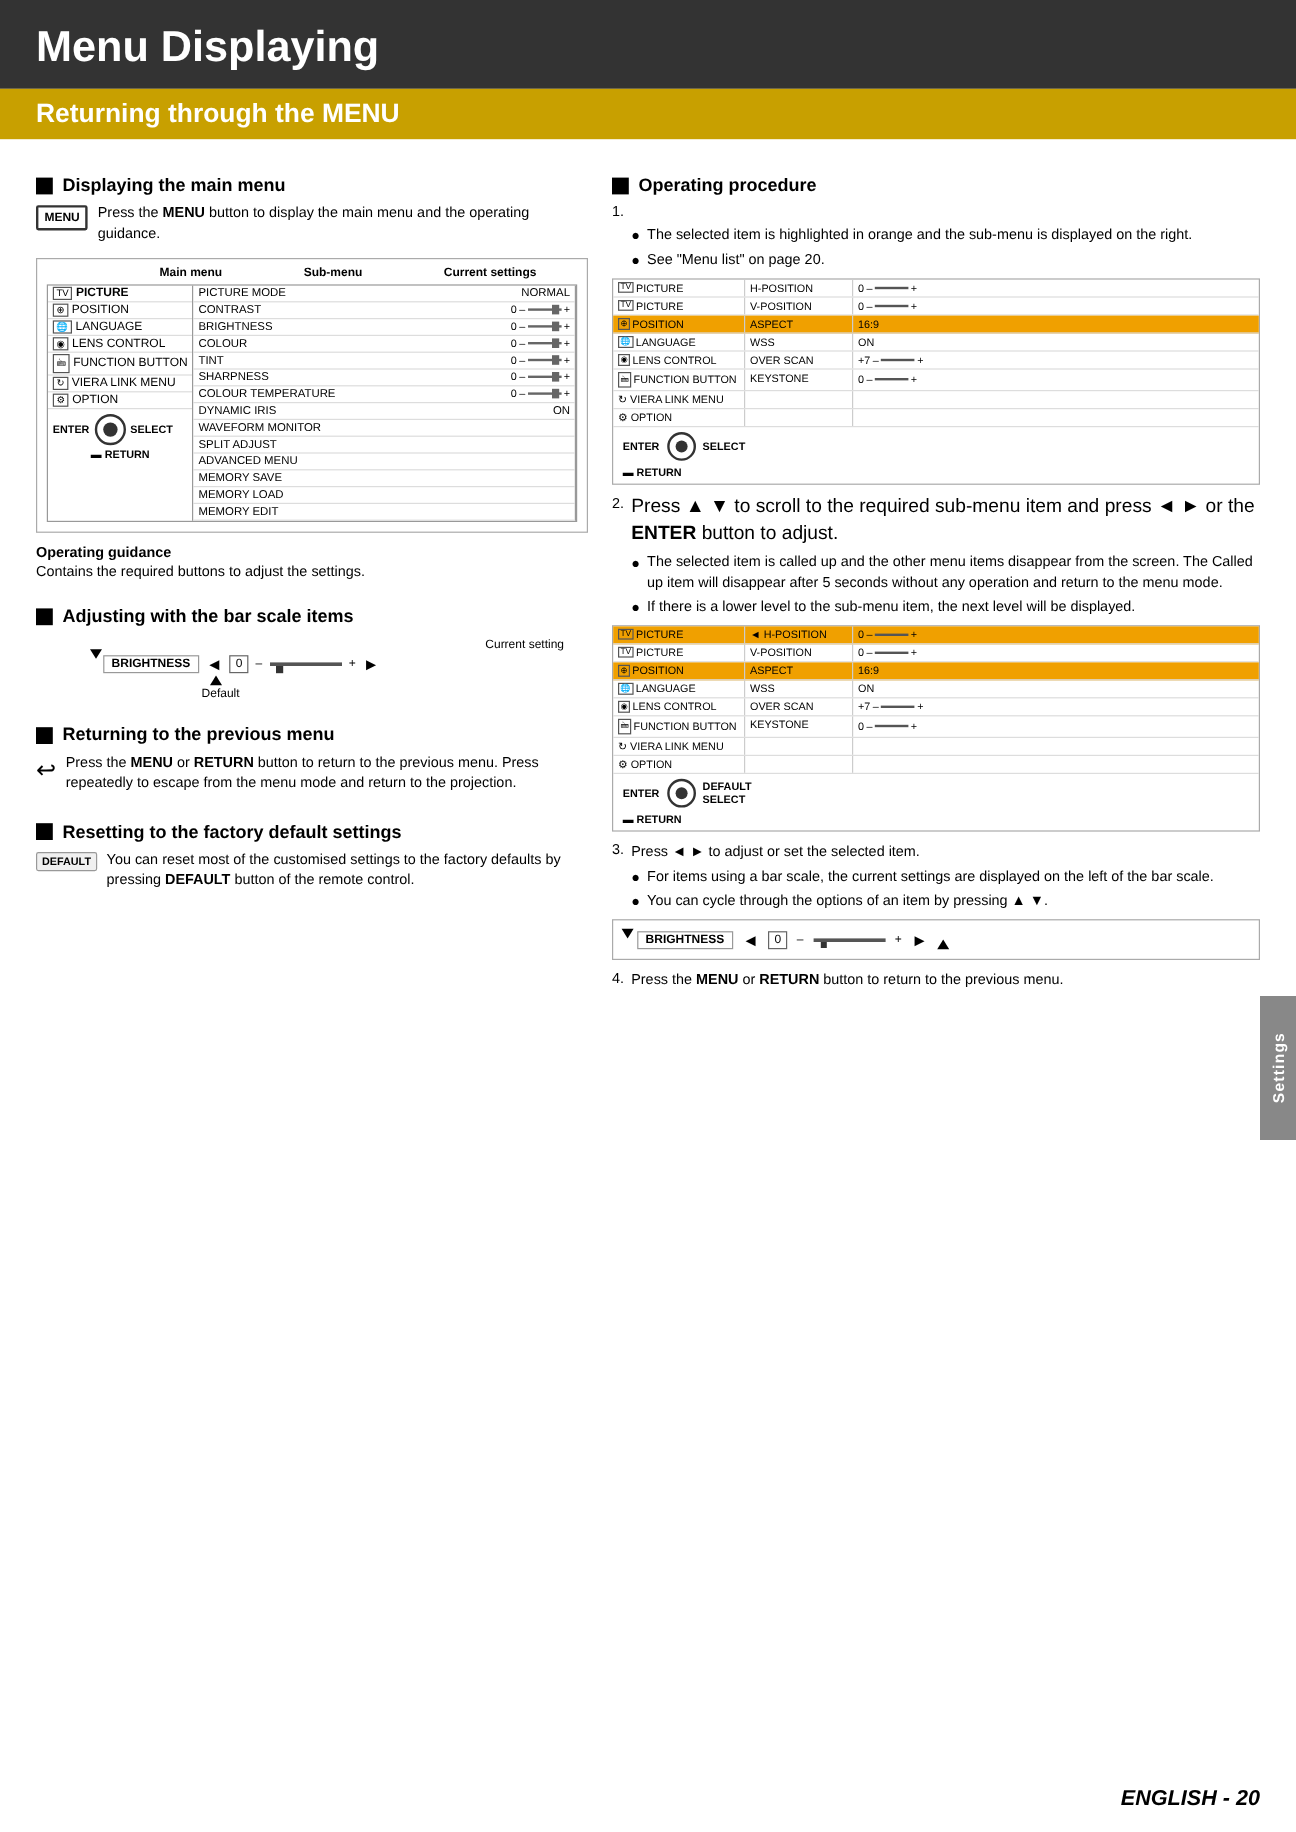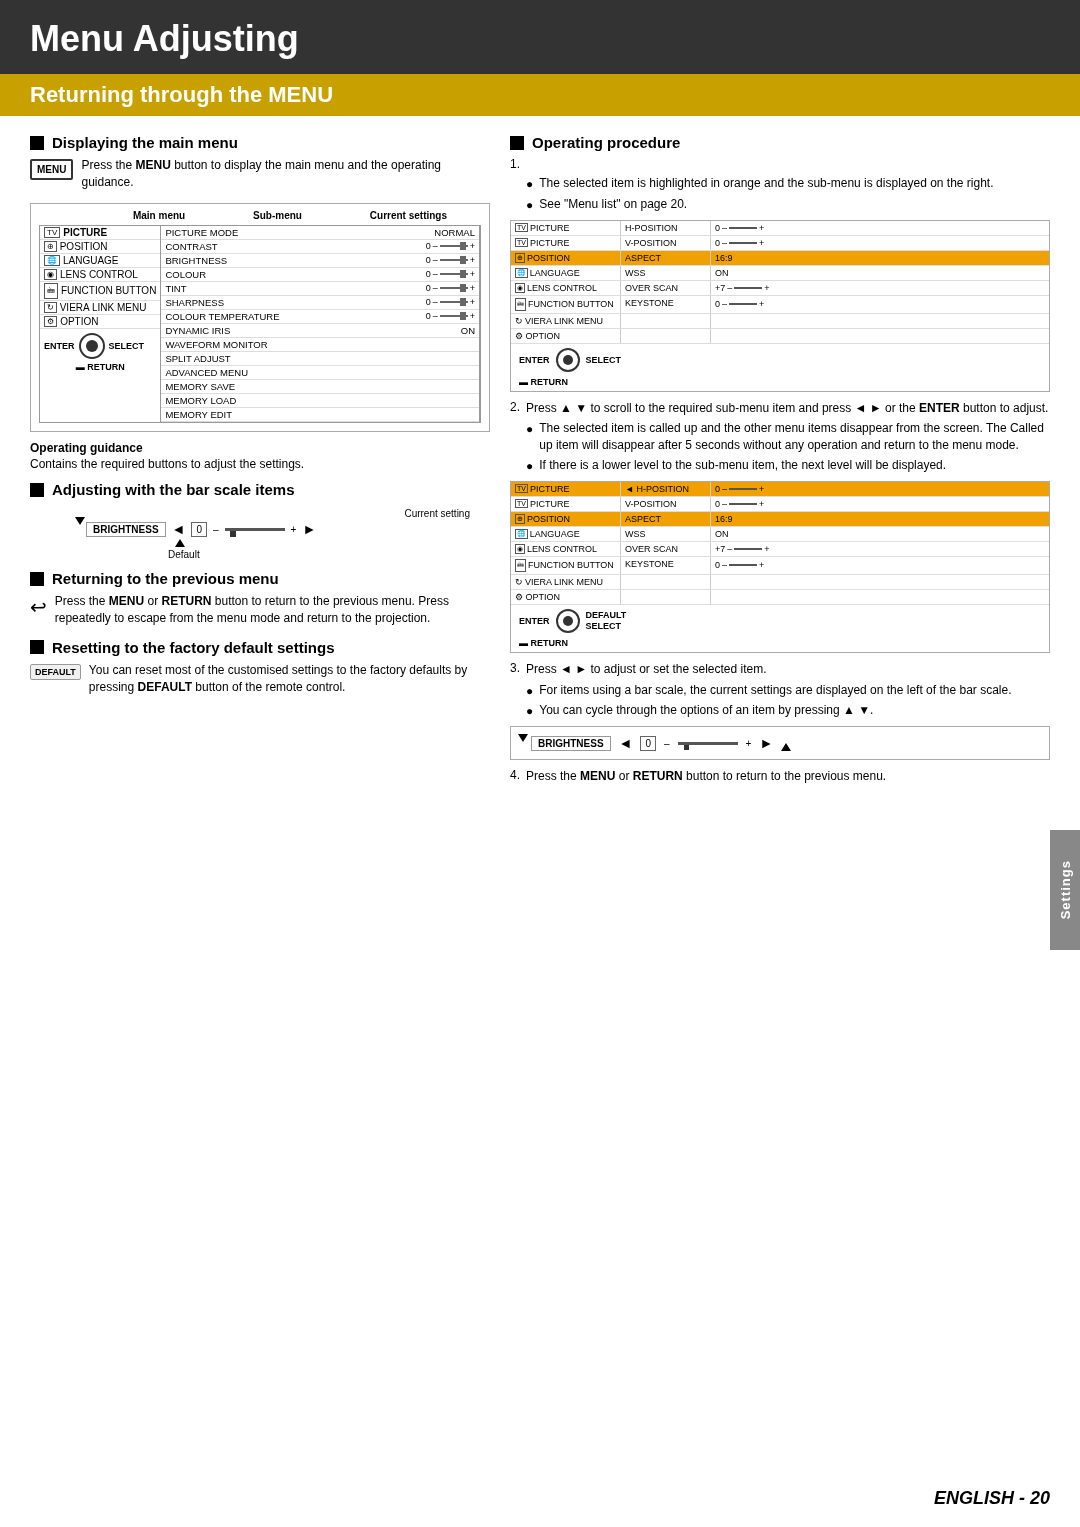--- a/index.html
+++ b/index.html
@@ -46,21 +46,21 @@
       flex: 0 0 460px;
     }
     .right-col {
       flex: 1;
     }
 
     
     .subsection-title {
       font-size: 15px;
       font-weight: bold;
-      margin: 8px 0 6px 0;
+      margin: 20px 0 6px 0;
       display: flex;
       align-items: center;
       gap: 8px;
     }
     .subsection-title .black-square {
       display: inline-block;
       width: 14px;
       height: 14px;
       background: #000;
       flex-shrink: 0;
@@ -161,21 +161,21 @@
       font-size: 18px;
       font-style: italic;
       font-weight: bold;
     }
 
   </style>
 </head>
 <body>
 
 <div class="page-header">
-  <span class="page-title">Menu Adjusting</span>
+  <span class="page-title">Menu Displaying</span>
 </div>
 
 <div class="section-header">
   <span class="section-title">Returning through the MENU</span>
 </div>
 
 <div class="content">
 
   <div class="left-col">
 
@@ -469,21 +469,21 @@
         <div style="width:24px; height:24px; border-radius:50%; border:2px solid #333; display:flex; align-items:center; justify-content:center;">
           <div style="width:10px; height:10px; border-radius:50%; background:#333;"></div>
         </div>
         <span style="font-size:9px; font-weight:bold;">SELECT</span>
       </div>
       <div style="padding:1px 8px 4px 8px; font-size:9px; font-weight:bold;">▬ RETURN</div>
     </div>
 
     <div style="display:flex; gap:6px; margin-bottom:4px;">
       <span style="flex-shrink:0; font-size:12px;">2.</span>
-      <span style="font-size:12px; line-height:1.4;">Press ▲ ▼ to scroll to the required sub-menu item and press ◄ ► or the <b>ENTER</b> button to adjust.</span>
+      <span style="font-size:16px; line-height:1.4;">Press ▲ ▼ to scroll to the required sub-menu item and press ◄ ► or the <b>ENTER</b> button to adjust.</span>
     </div>
 
     <div style="margin-left:16px;">
       <div class="bullet-item">
         <span class="bullet-dot">●</span>
         <span>The selected item is called up and the other menu items disappear from the screen. The Called up item will disappear after 5 seconds without any operation and return to the menu mode.</span>
       </div>
       <div class="bullet-item">
         <span class="bullet-dot">●</span>
         <span>If there is a lower level to the sub-menu item, the next level will be displayed.</span>

